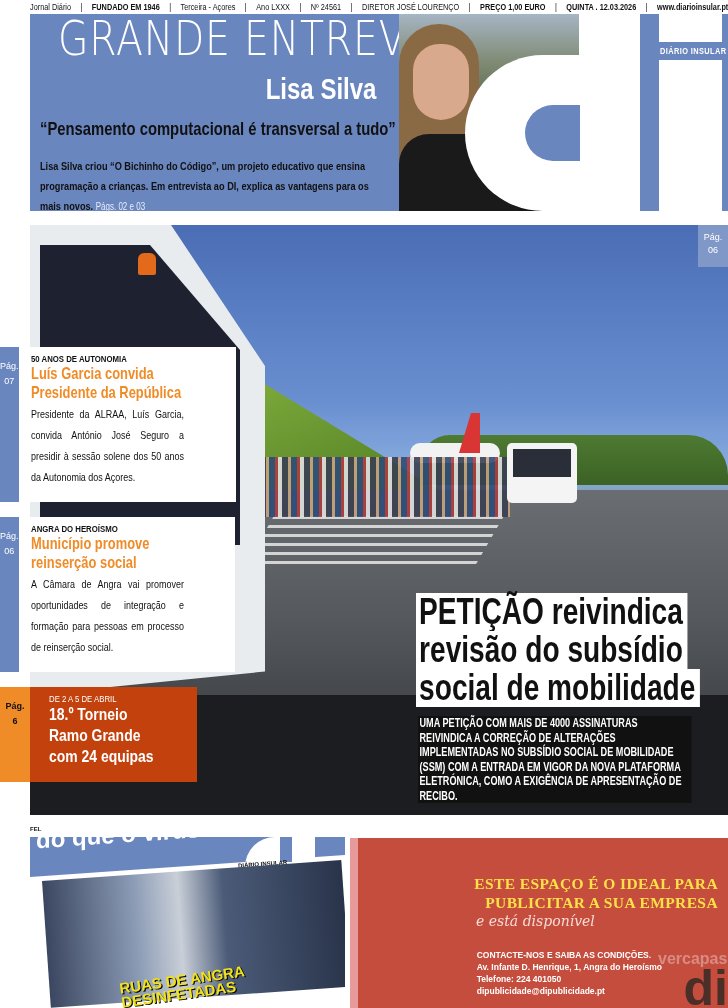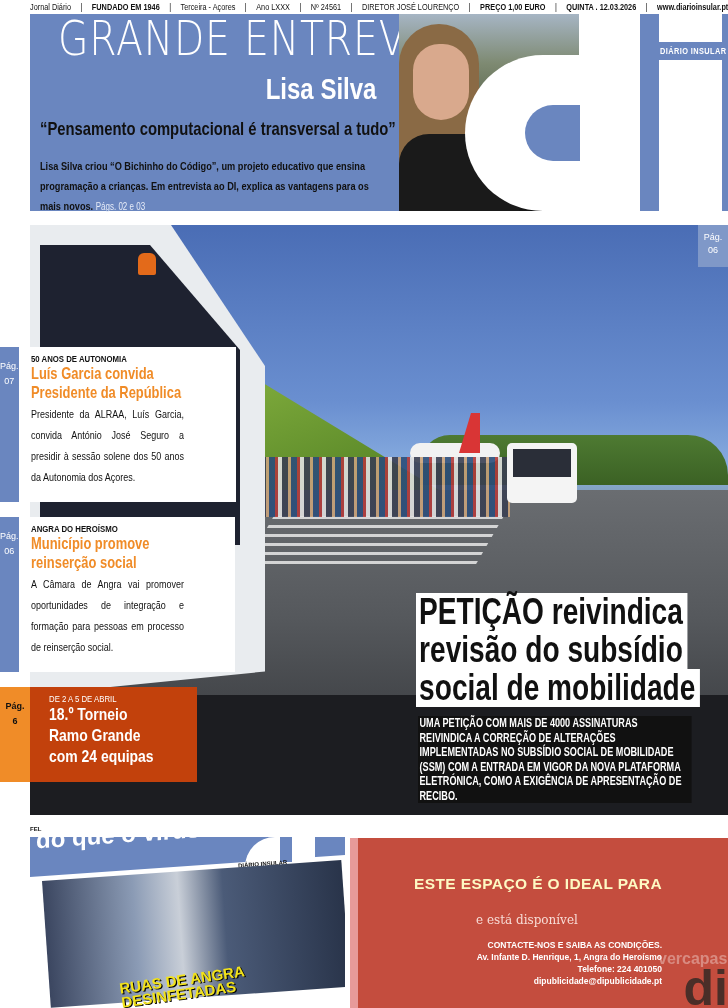--- a/index.html
+++ b/index.html
@@ -213,28 +213,28 @@
   }
 
   
   .ad-bg2 {
     position: absolute; left: 350px; top: 838px; width: 378px; height: 170px; background: #e79a9a;
   }
   .ad {
     position: absolute; left: 358px; top: 838px; width: 370px; height: 170px; background: #c44d3e;
   }
   .ad .h {
-    position: absolute; left: 0; top: 36px; width: 360px; text-align: center; font-weight: bold; color: #fef9c3;
-    font-size: 15.5px; line-height: 19px; letter-spacing: 0.4px;
+    position: absolute; left: 0; top: 36px; width: 360px; text-align: right; font-weight: bold; color: #fde047;
+    font-size: 15.5px; line-height: 19px; letter-spacing: 0.4px; font-family: Liberation Serif, serif;
   }
   .ad .script {
-    position: absolute; left: 118px; top: 75px; font-family: "DejaVu Serif", serif; font-size: 12px; color: #f7dcd6;
+    position: absolute; left: 118px; top: 75px; font-family: "DejaVu Serif", serif; font-style: italic; font-size: 14px; color: #f7dcd6;
   }
   .ad .contact {
-    position: absolute; right: 66px; top: 101px; text-align: right; color: #fff; font-size: 8.5px; line-height: 12px; font-weight: bold;
+    position: absolute; right: 66px; top: 111px; text-align: left; color: #fff; font-size: 8.5px; line-height: 12px; font-weight: bold;
   }
   .ad .di {
     position: absolute; right: 0; top: 128px; font-size: 50px; font-weight: bold; color: #4a2e28; line-height: 44px;
   }
   .ad .watermark { position: absolute; left: 300px; top: 112px; color: rgba(255,255,255,0.35); font-size: 16px; font-weight: bold; }
 </style>
 </head>
 <body>
 
 <div class="masthead">
@@ -360,20 +360,21 @@
   <div class="street-head">
     <div>RUAS DE ANGRA</div>
     <div>DESINFETADAS</div>
   </div>
 </div>
 
 <div class="ad-bg2"></div>
 <div class="ad">
   <div class="h">
     <div>ESTE ESPAÇO É O IDEAL PARA</div>
+    <div>PUBLICITAR A SUA EMPRESA</div>
   </div>
   <div class="script">e está disponível</div>
   <div class="watermark">vercapas.com</div>
   <div class="contact">
     <div>CONTACTE-NOS E SAIBA AS CONDIÇÕES.</div>
     <div>Av. Infante D. Henrique, 1, Angra do Heroísmo</div>
     <div>Telefone: 224 401050</div>
     <div>dipublicidade@dipublicidade.pt</div>
   </div>
   <div class="di">di</div>

